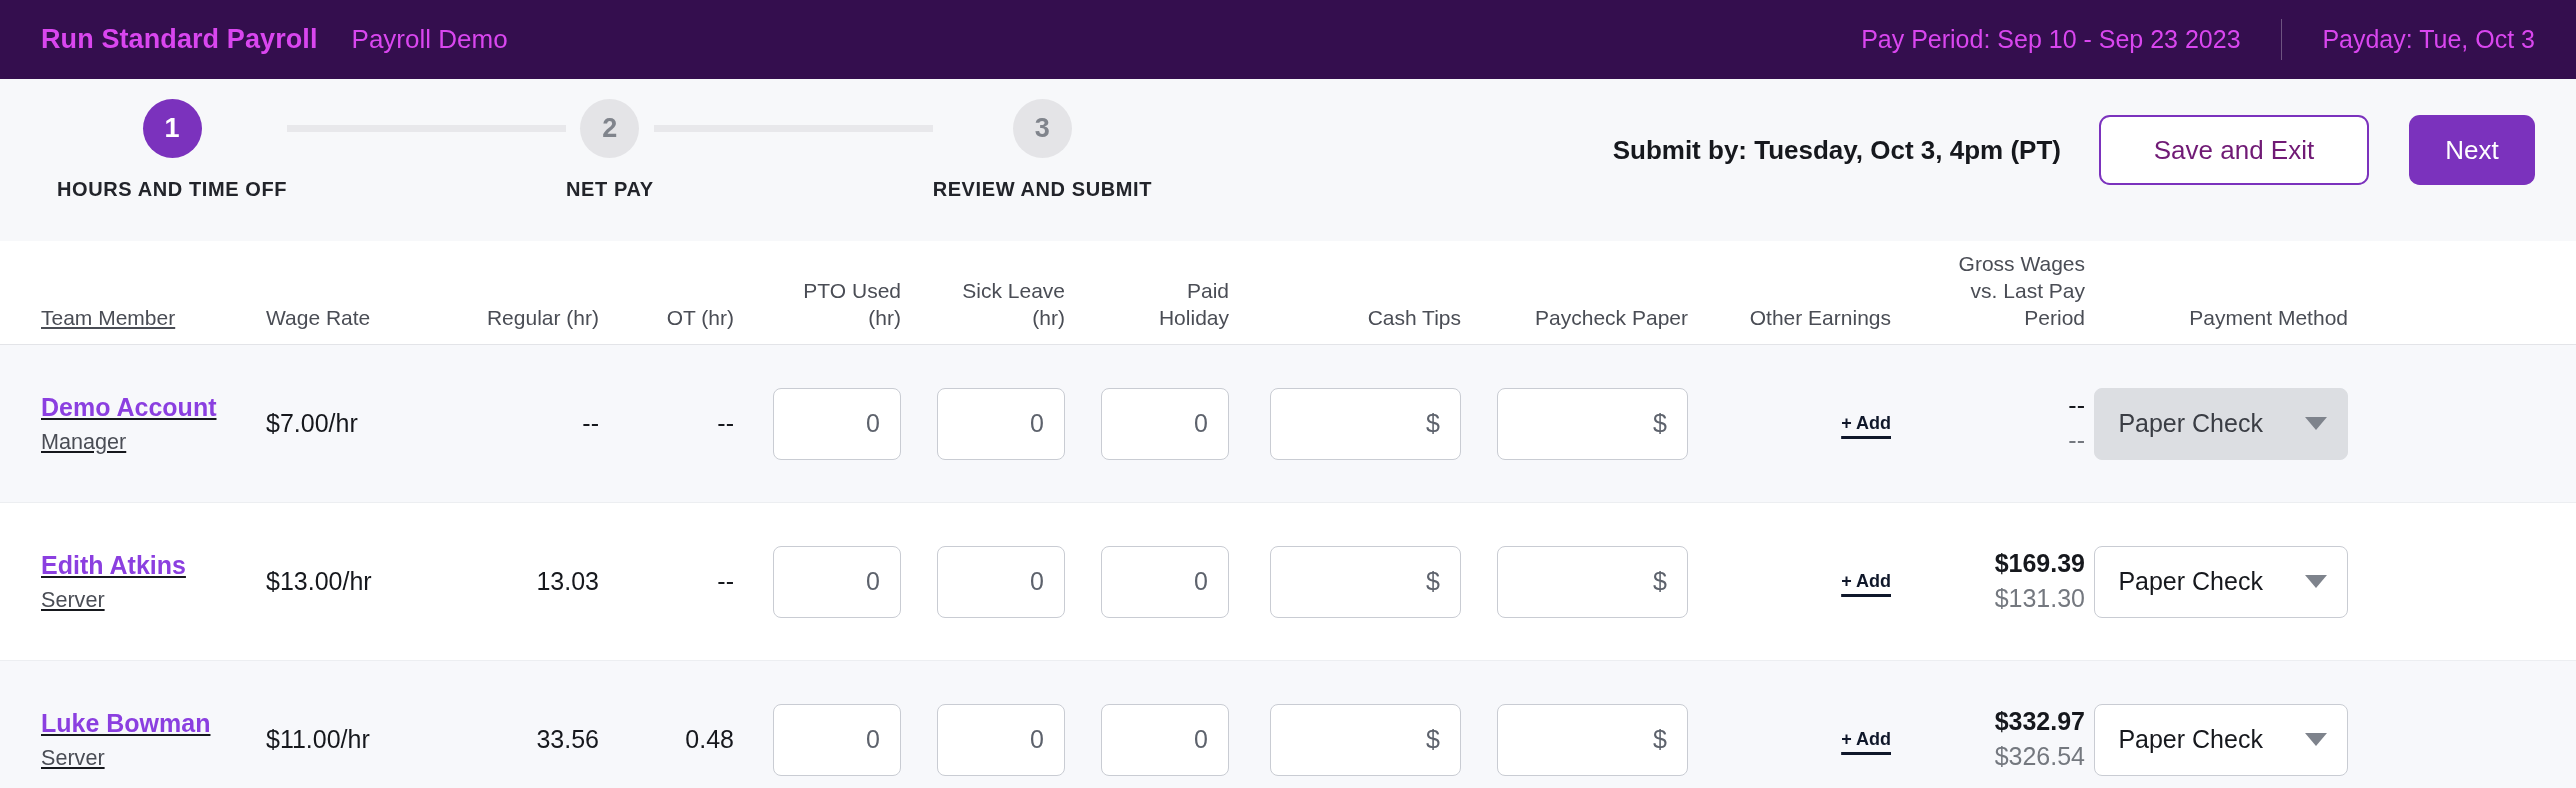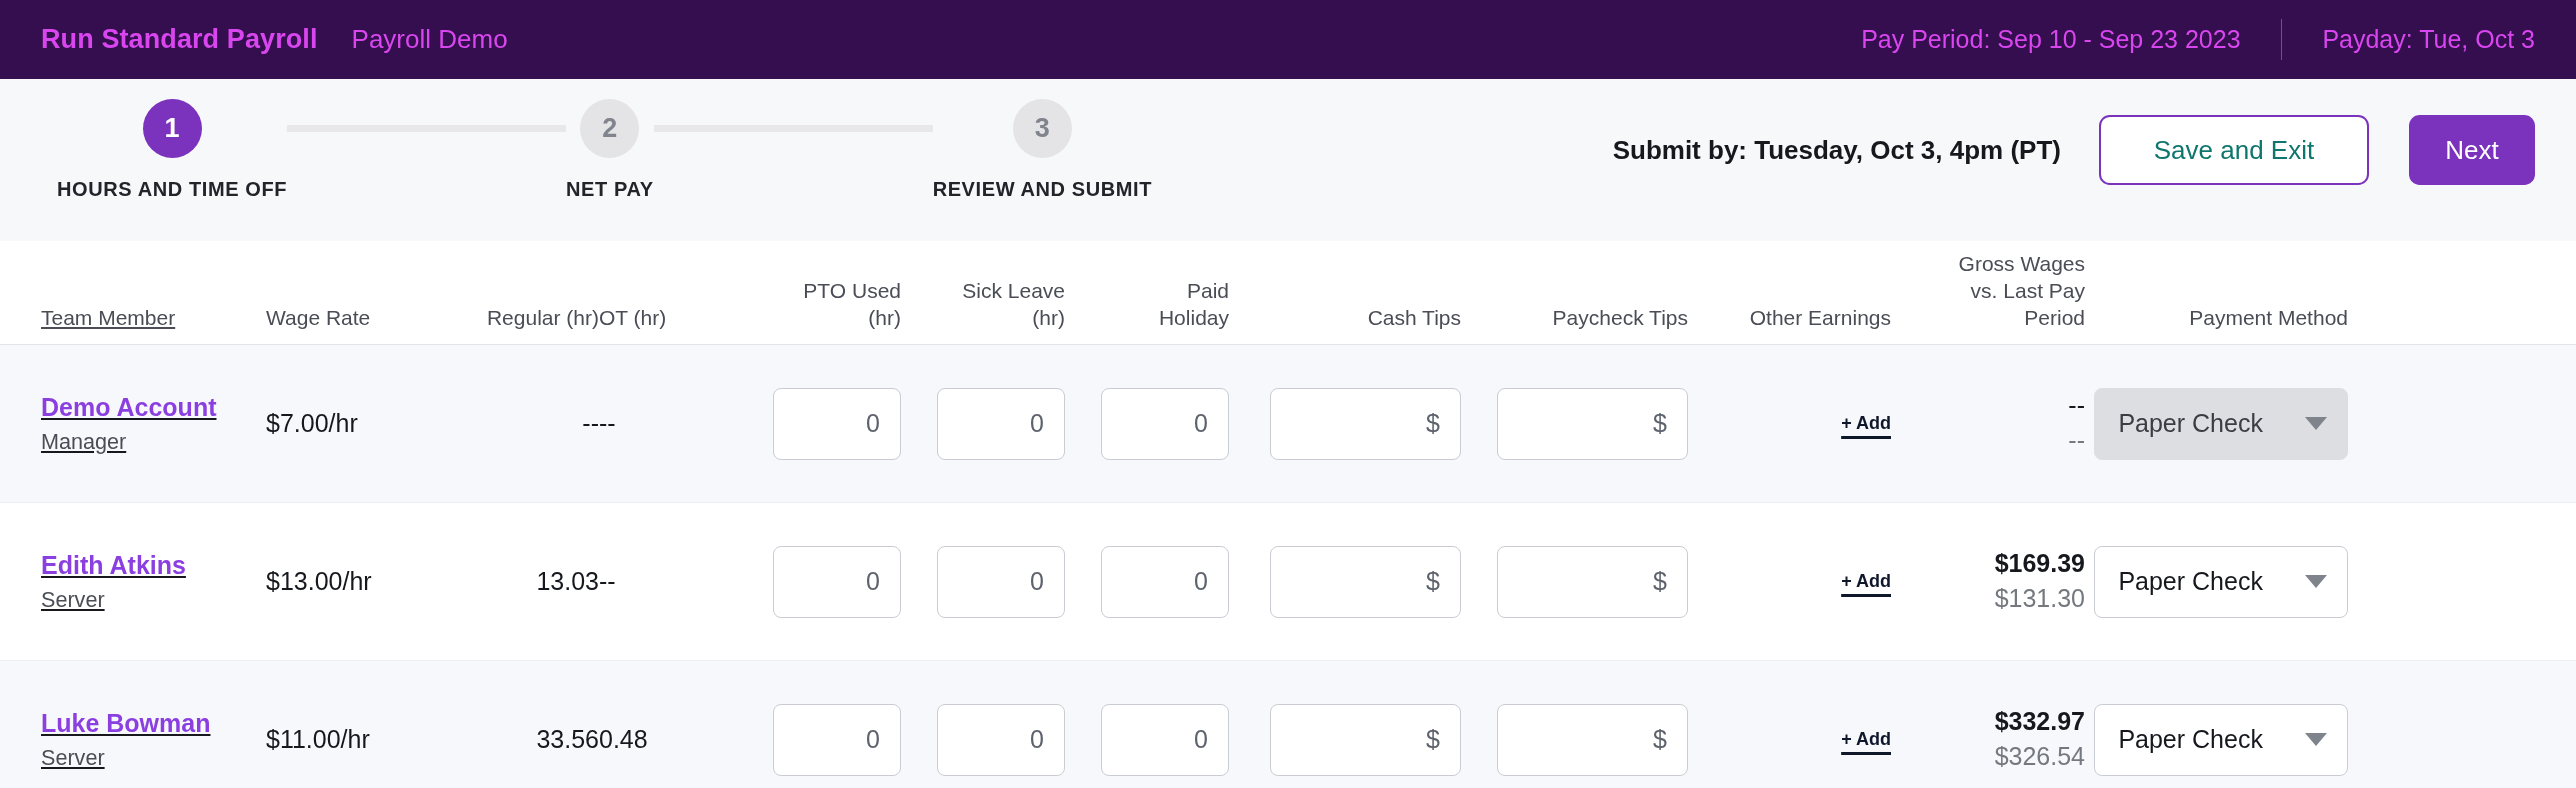--- a/index.html
+++ b/index.html
@@ -121,21 +121,21 @@
     font-size: 26px;
     border-radius: 10.8px;
     cursor: pointer;
     white-space: nowrap;
     display: flex;
     align-items: center;
     justify-content: center;
   }
   .btn-secondary {
     background: #ffffff;
-    color: #0f766e;
+    color: #701a75;
     border: 2.7px solid #7b32bd;
     width: 270px;
     height: 70px;
     margin-right: 40px;
   }
   .btn-primary {
     background: #7b32bd;
     color: #ffffff;
     border: none;
     width: 126px;
@@ -170,21 +170,21 @@
   .td {
     font-size: 25px;
     color: #16181d;
     flex: none;
   }
 
   
   .c-member   { width: 225px; text-decoration: underline; }
   .c-wage     { width: 180px; text-align: left; }
   .c-regular  { width: 153px; text-align: right; }
-  .c-ot       { width: 135px; }
+  .c-ot       { width: 135px; text-align: right; }
   .c-pto      { width: 167px; text-align: right; }
   .c-sick     { width: 164px; text-align: right; }
   .c-holiday  { width: 164px; text-align: right; }
   .c-cash     { width: 232px; text-align: right; }
   .c-paycheck { width: 227px; text-align: right; }
   .c-other    { width: 203px; text-align: right; }
   .c-gross    { width: 194px; text-align: right; }
   .c-method   { width: 263px; text-align: right; }
 
   .member-name {
@@ -338,21 +338,21 @@
       <div>(hr)</div>
     </div>
     <div class="th c-holiday">
       <div>Paid</div>
       <div>Holiday</div>
     </div>
     <div class="th c-cash">
       <div>Cash Tips</div>
     </div>
     <div class="th c-paycheck">
-      <div>Paycheck Tips</div>
+      <div>Paycheck Paper</div>
     </div>
     <div class="th c-other">
       <div>Other Earnings</div>
     </div>
     <div class="th c-gross">
       <div>Gross Wages</div>
       <div>vs. Last Pay</div>
       <div>Period</div>
     </div>
     <div class="th c-method">

